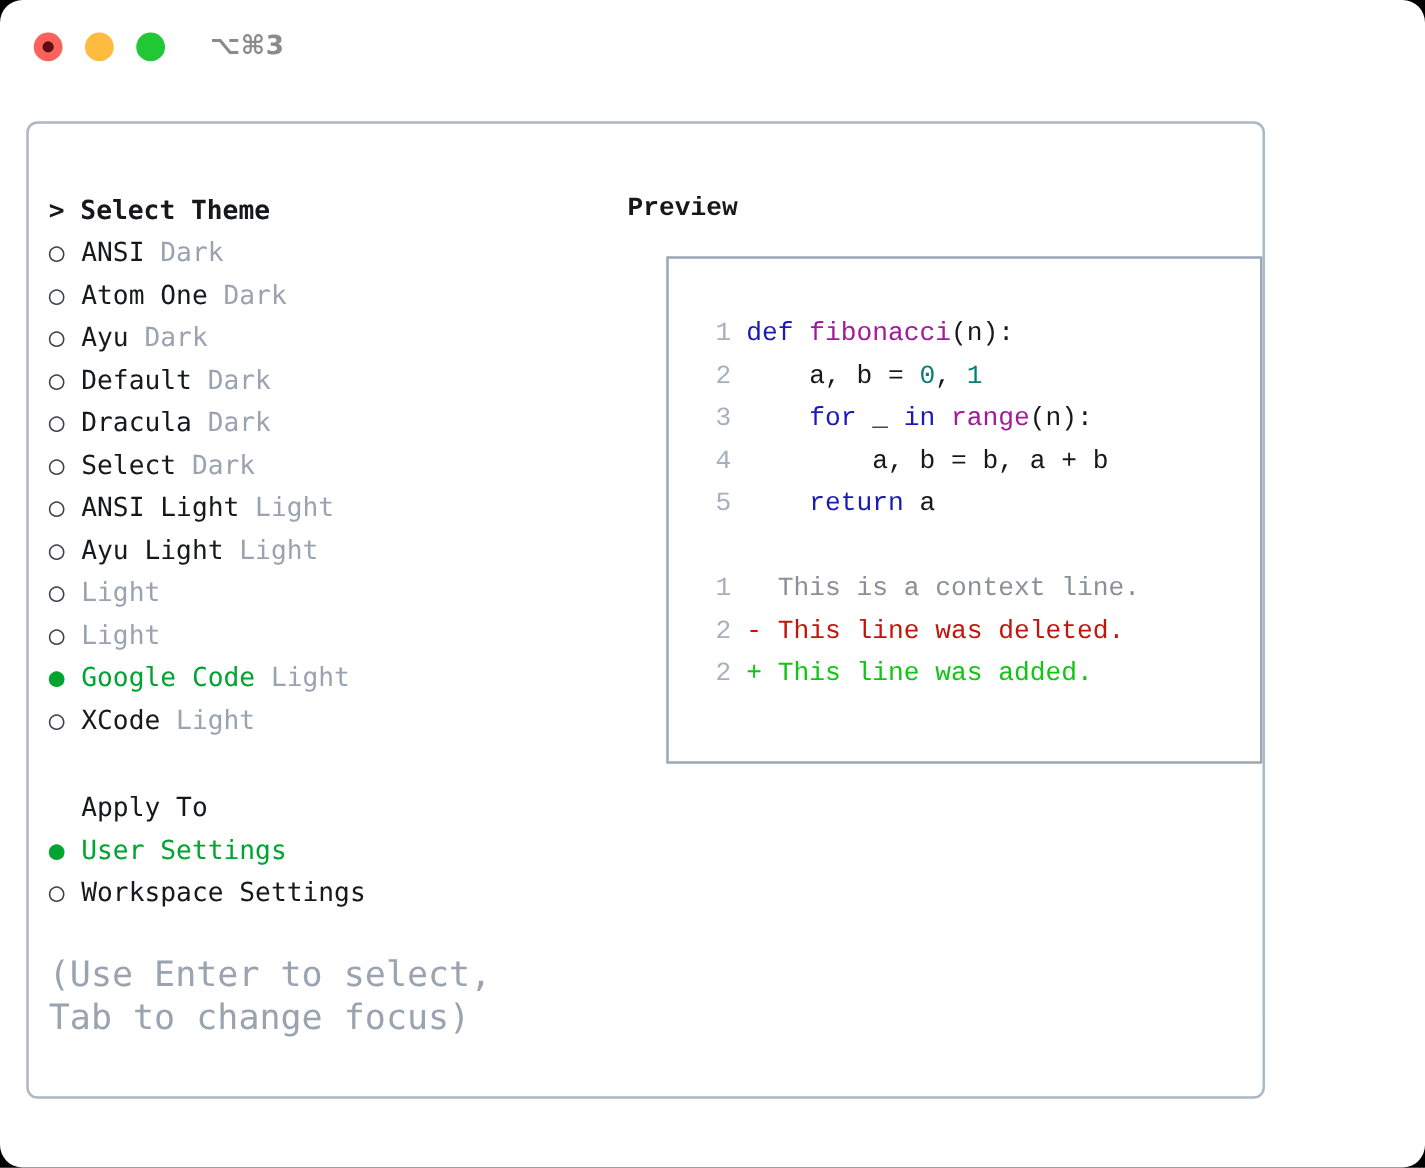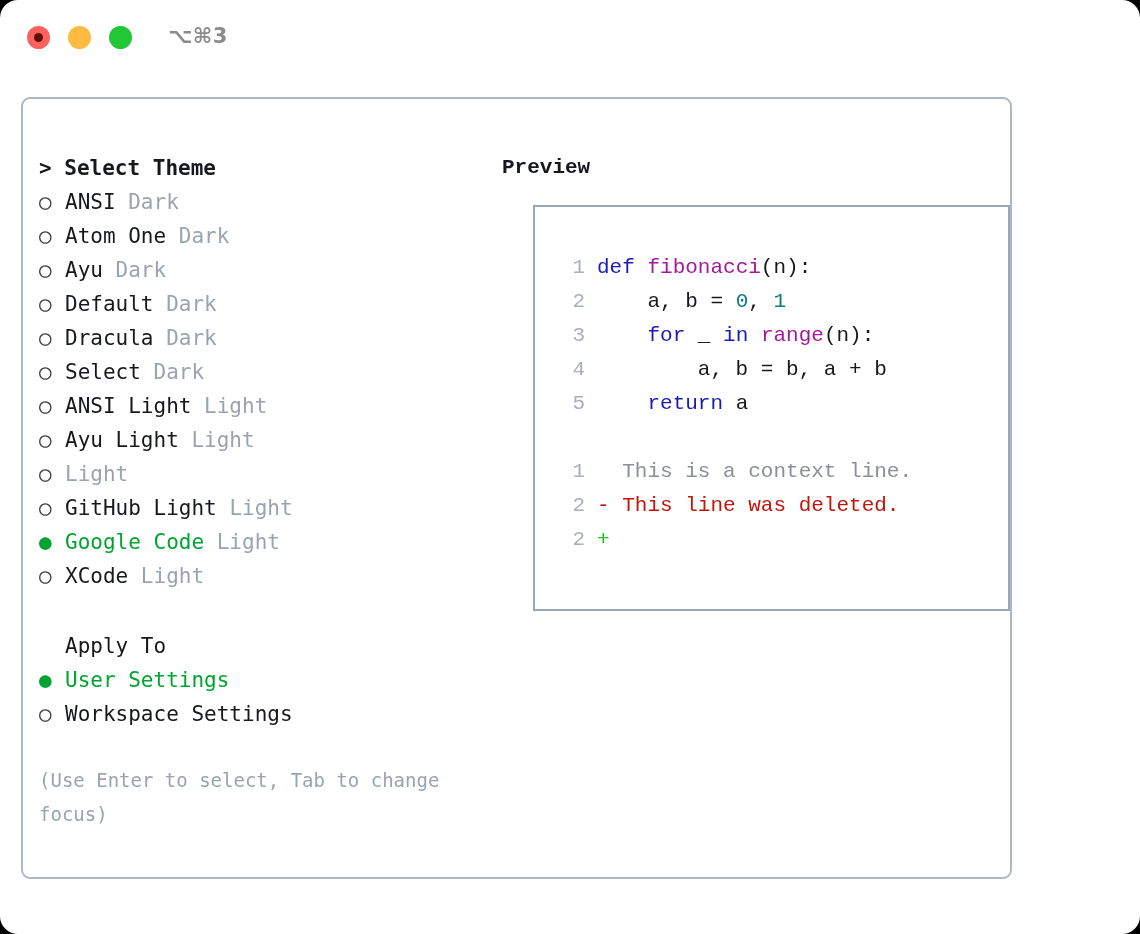--- a/index.html
+++ b/index.html
@@ -127,21 +127,21 @@
   .marker.sel { color: #00a430; }
   .opt-name { color: #16181d; }
   .opt-row.selected .opt-name { color: #00a430; }
   .opt-variant { color: #9aa3b0; }
   .pad { padding-left: 26px; }
 
   .section-gap { height: 36px; }
   .hint-gap    { height: 32px; }
 
   .hint {
-    font-size: 19px;
+    font-size: 28px;
     color: #9aa3b0;
     line-height: 34px;
     width: 410px;
     white-space: pre-wrap;
   }
 
   
   .preview-box {
     position: absolute;
     left: 31px;
@@ -203,21 +203,21 @@
       <div class="theme-list" id="theme-list">
           <div class="opt-row"><span class="marker">○</span><span class="opt-name">ANSI </span><span class="opt-variant">Dark</span></div>
           <div class="opt-row"><span class="marker">○</span><span class="opt-name">Atom One </span><span class="opt-variant">Dark</span></div>
           <div class="opt-row"><span class="marker">○</span><span class="opt-name">Ayu </span><span class="opt-variant">Dark</span></div>
           <div class="opt-row"><span class="marker">○</span><span class="opt-name">Default </span><span class="opt-variant">Dark</span></div>
           <div class="opt-row"><span class="marker">○</span><span class="opt-name">Dracula </span><span class="opt-variant">Dark</span></div>
           <div class="opt-row"><span class="marker">○</span><span class="opt-name">Select </span><span class="opt-variant">Dark</span></div>
           <div class="opt-row"><span class="marker">○</span><span class="opt-name">ANSI Light </span><span class="opt-variant">Light</span></div>
           <div class="opt-row"><span class="marker">○</span><span class="opt-name">Ayu Light </span><span class="opt-variant">Light</span></div>
           <div class="opt-row"><span class="marker">○</span><span class="opt-variant">Light</span></div>
-          <div class="opt-row"><span class="marker">○</span><span class="opt-name">GitHub Light </span><span class="opt-variant">Light</span></div>
+          <div class="opt-row"><span class="marker">○</span><span class="opt-variant">Light</span></div>
           <div class="opt-row selected"><span class="marker sel">●</span><span class="opt-name">Google Code </span><span class="opt-variant">Light</span></div>
           <div class="opt-row"><span class="marker">○</span><span class="opt-name">XCode </span><span class="opt-variant">Light</span></div>
         </div>
 
       <div class="section-gap"></div>
 
       <div class="opt-row">
         <span class="pad opt-name">Apply To</span>
       </div>
       <div class="theme-list" id="apply-list">
@@ -236,19 +236,19 @@
       <div class="preview-box">
         <div class="code-area" id="code-area">
             <div class="code-line"><span class="ln">1</span><span><span class="tok-kw">def </span><span class="tok-fn">fibonacci</span><span class="tok-txt">(n):</span></span></div>
             <div class="code-line"><span class="ln">2</span><span><span class="tok-txt">    a, b = </span><span class="tok-num">0</span><span class="tok-txt">, </span><span class="tok-num">1</span></span></div>
             <div class="code-line"><span class="ln">3</span><span><span class="tok-txt">    </span><span class="tok-kw">for</span><span class="tok-txt"> _ </span><span class="tok-kw">in</span><span class="tok-txt"> </span><span class="tok-fn">range</span><span class="tok-txt">(n):</span></span></div>
             <div class="code-line"><span class="ln">4</span><span><span class="tok-txt">        a, b = b, a + b</span></span></div>
             <div class="code-line"><span class="ln">5</span><span><span class="tok-txt">    </span><span class="tok-kw">return</span><span class="tok-txt"> a</span></span></div>
             <div class="blank-line"></div>
             <div class="code-line"><span class="ln">1</span><span class="diff-ctx"> </span><span class="diff-ctx"> This is a context line.</span></div>
             <div class="code-line"><span class="ln">2</span><span class="diff-del">-</span><span class="diff-del"> This line was deleted.</span></div>
-            <div class="code-line"><span class="ln">2</span><span class="diff-add">+</span></div>
+            <div class="code-line"><span class="ln">2</span><span class="diff-add">+</span><span class="diff-add"> This line was added.</span></div>
           </div>
       </div>
     </div>
 
   </div>
 </div>
 
 </body></html>

